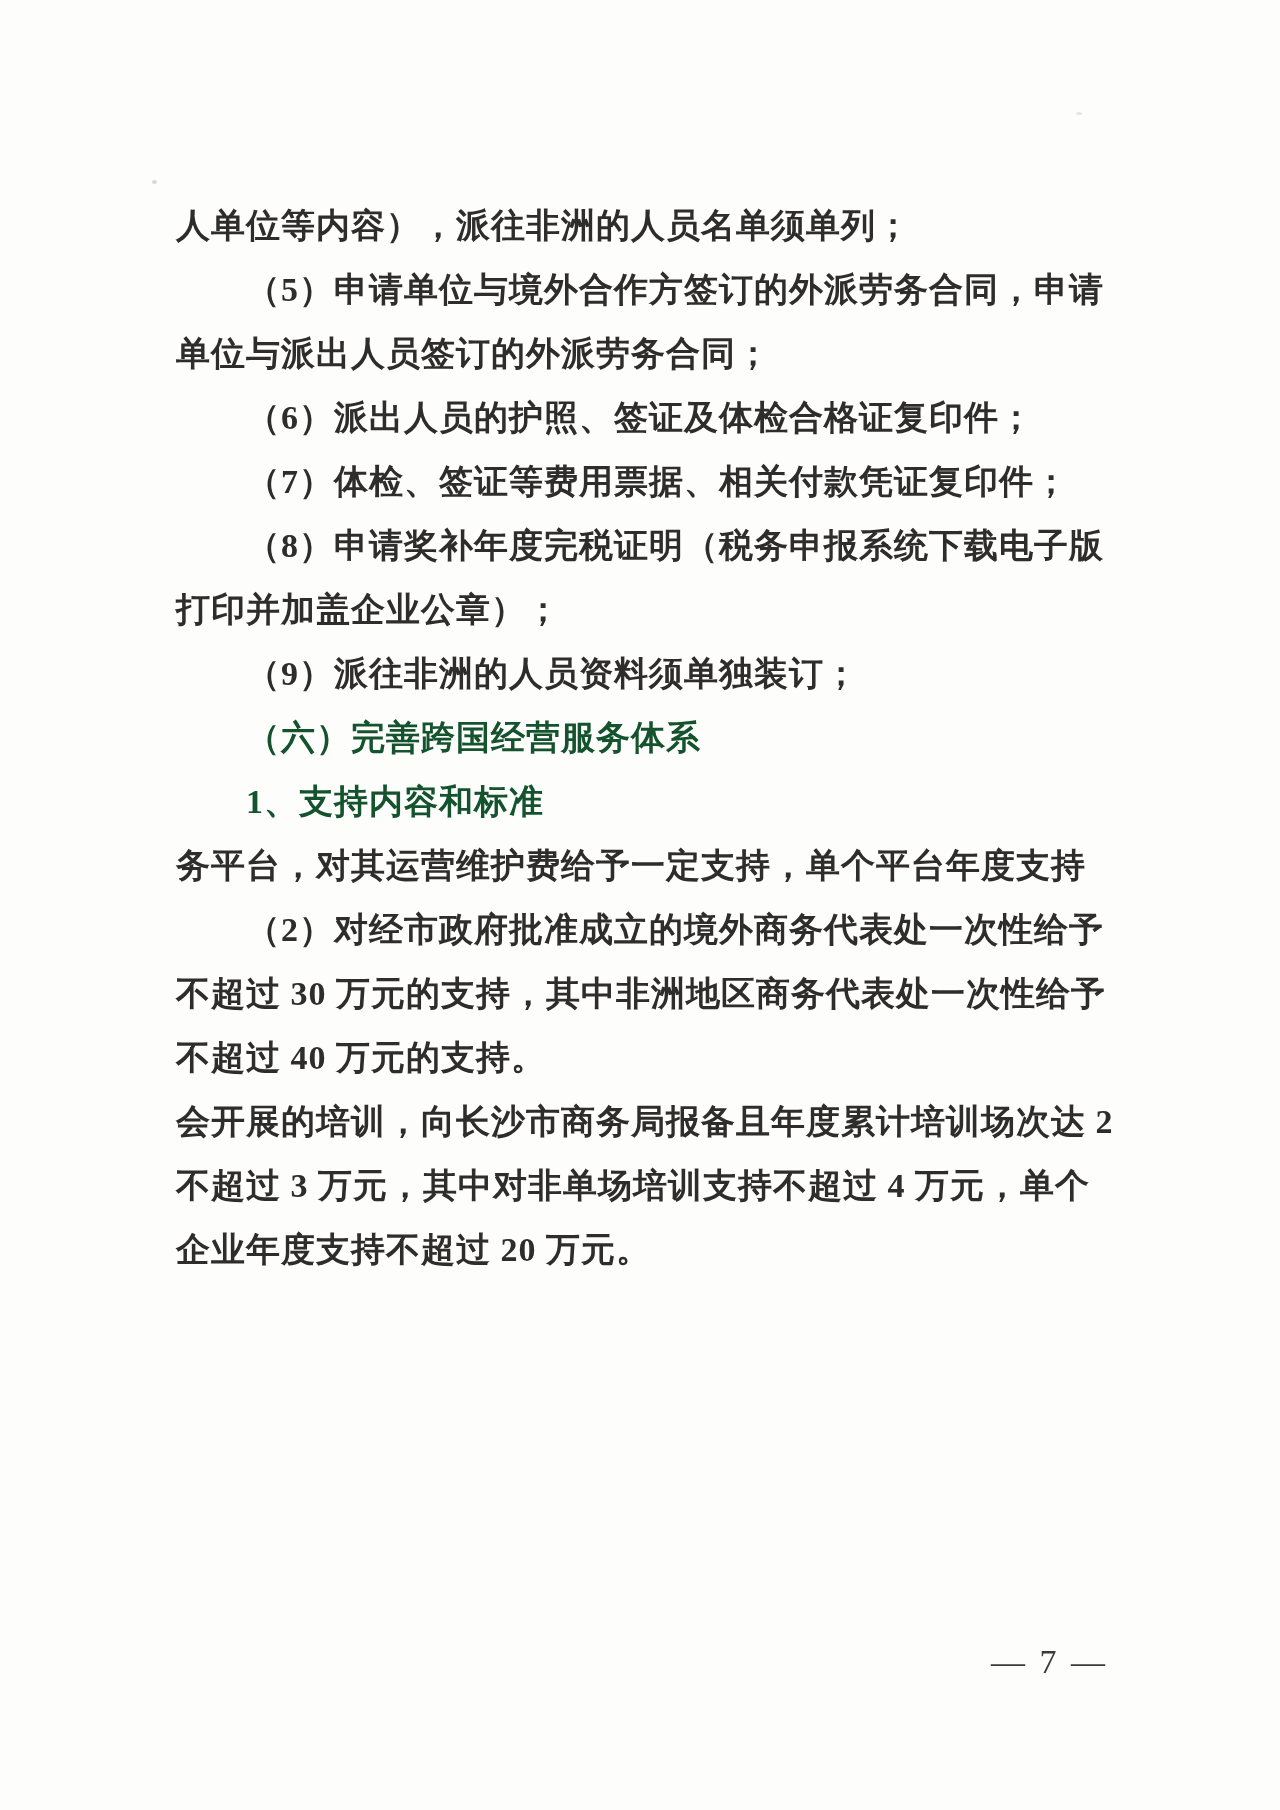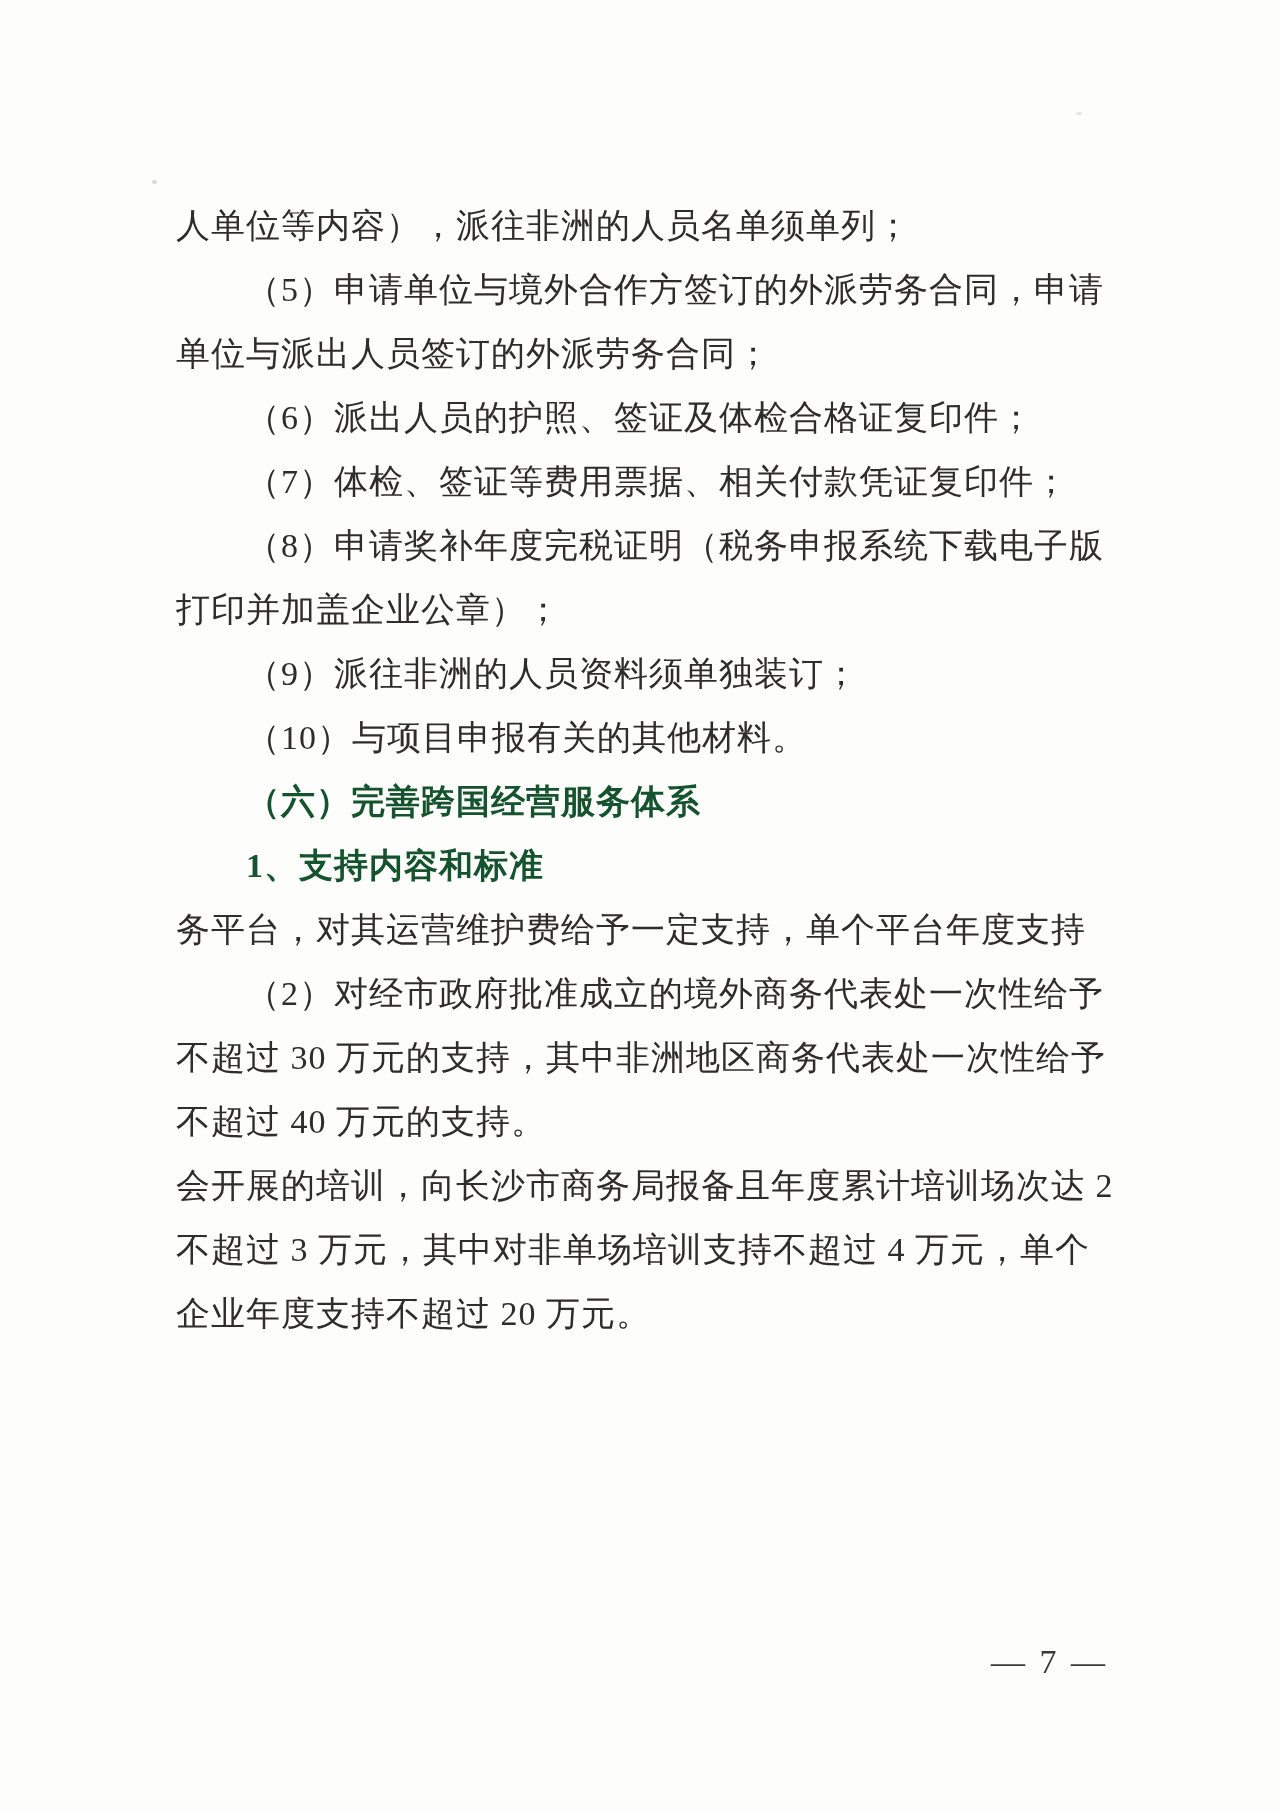--- a/index.html
+++ b/index.html
@@ -22,21 +22,21 @@
     left: 176px;
     top: 194px;
     width: 930px;
   }
   .line {
     height: 64px;
     line-height: 64px;
     font-size: 34px;
     letter-spacing: 1px;
     white-space: nowrap;
-    font-weight: 400;
+    font-weight: 700;
     color: #2e2d2b;
   }
   .indent {
     text-indent: 70px;
   }
   .bold {
     font-weight: 700;
     color: #14532d;
   }
   .footer {
@@ -77,21 +77,20 @@
 
   <div class="content">
     <div class="line">人单位等内容），派往非洲的人员名单须单列；</div>
     <div class="line indent">（5）申请单位与境外合作方签订的外派劳务合同，申请</div>
     <div class="line">单位与派出人员签订的外派劳务合同；</div>
     <div class="line indent">（6）派出人员的护照、签证及体检合格证复印件；</div>
     <div class="line indent">（7）体检、签证等费用票据、相关付款凭证复印件；</div>
     <div class="line indent">（8）申请奖补年度完税证明（税务申报系统下载电子版</div>
     <div class="line">打印并加盖企业公章）；</div>
     <div class="line indent">（9）派往非洲的人员资料须单独装订；</div>
-    <div class="line indent">（10）与项目申报有关的其他材料。</div>
     <div class="line indent bold">（六）完善跨国经营服务体系</div>
     <div class="line indent bold">1、支持内容和标准</div>
     <div class="line">务平台，对其运营维护费给予一定支持，单个平台年度支持</div>
     <div class="line indent">（2）对经市政府批准成立的境外商务代表处一次性给予</div>
     <div class="line">不超过 30 万元的支持，其中非洲地区商务代表处一次性给予</div>
     <div class="line">不超过 40 万元的支持。</div>
     <div class="line">会开展的培训，向长沙市商务局报备且年度累计培训场次达 2</div>
     <div class="line">不超过 3 万元，其中对非单场培训支持不超过 4 万元，单个</div>
     <div class="line">企业年度支持不超过 20 万元。</div>
   </div>

